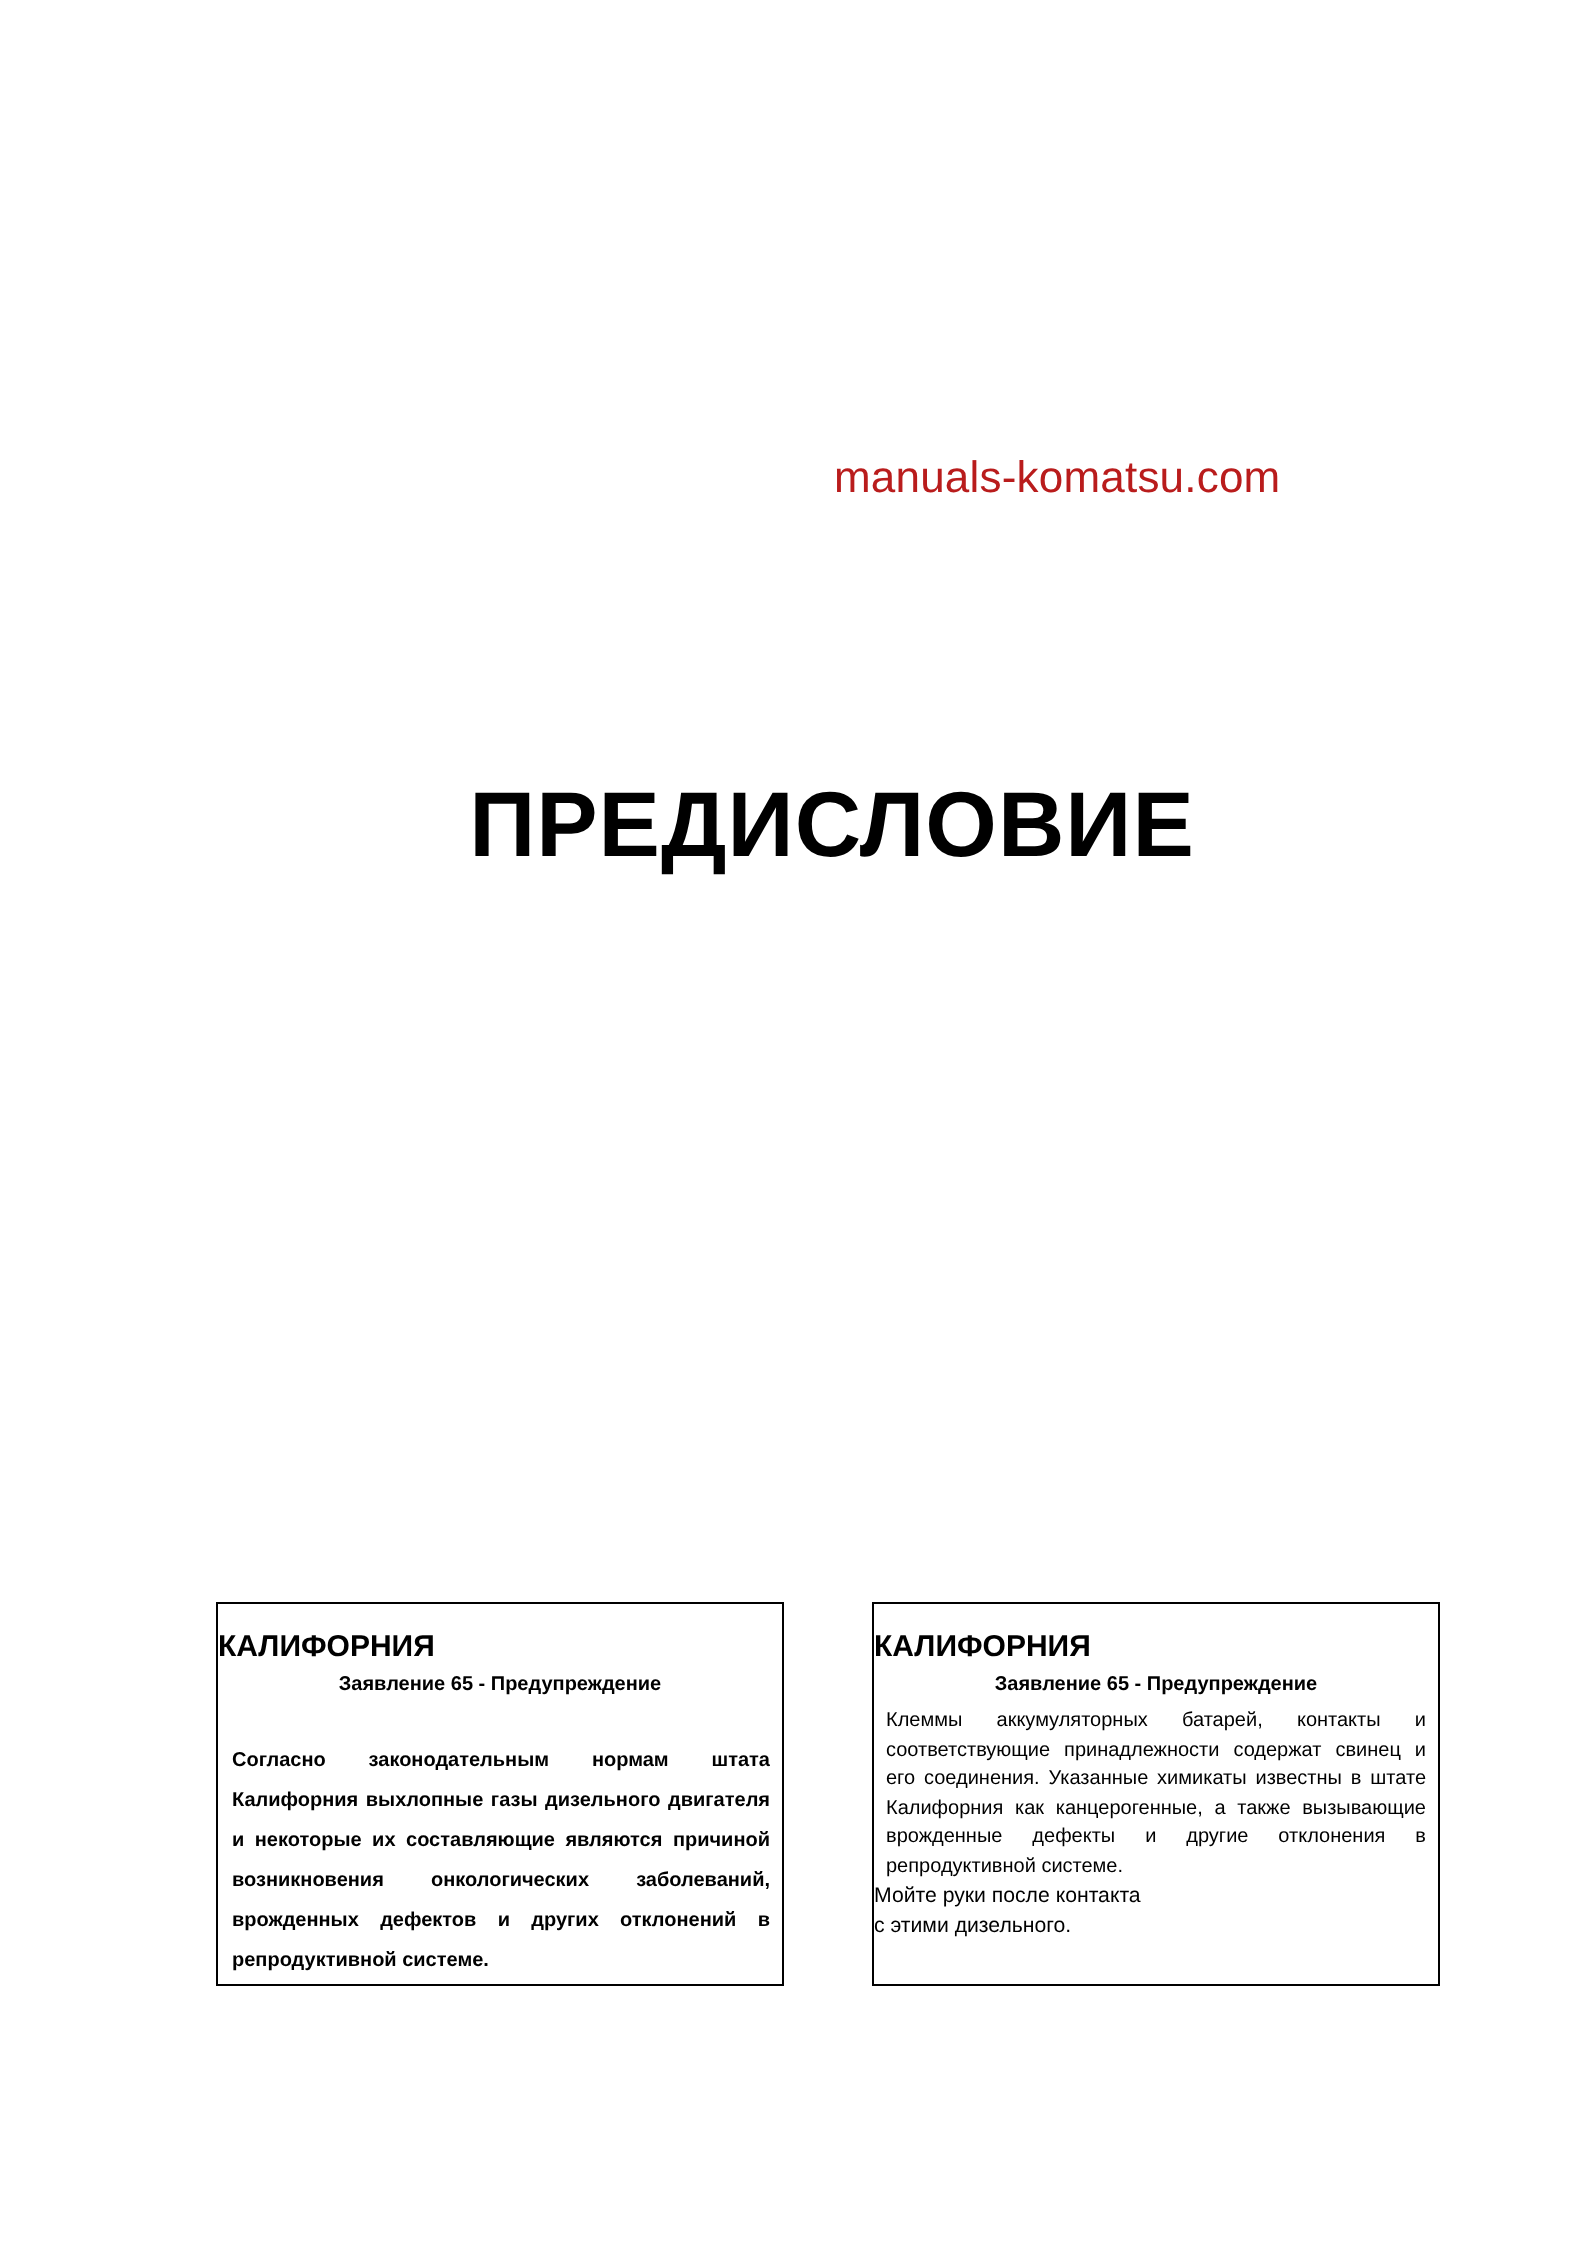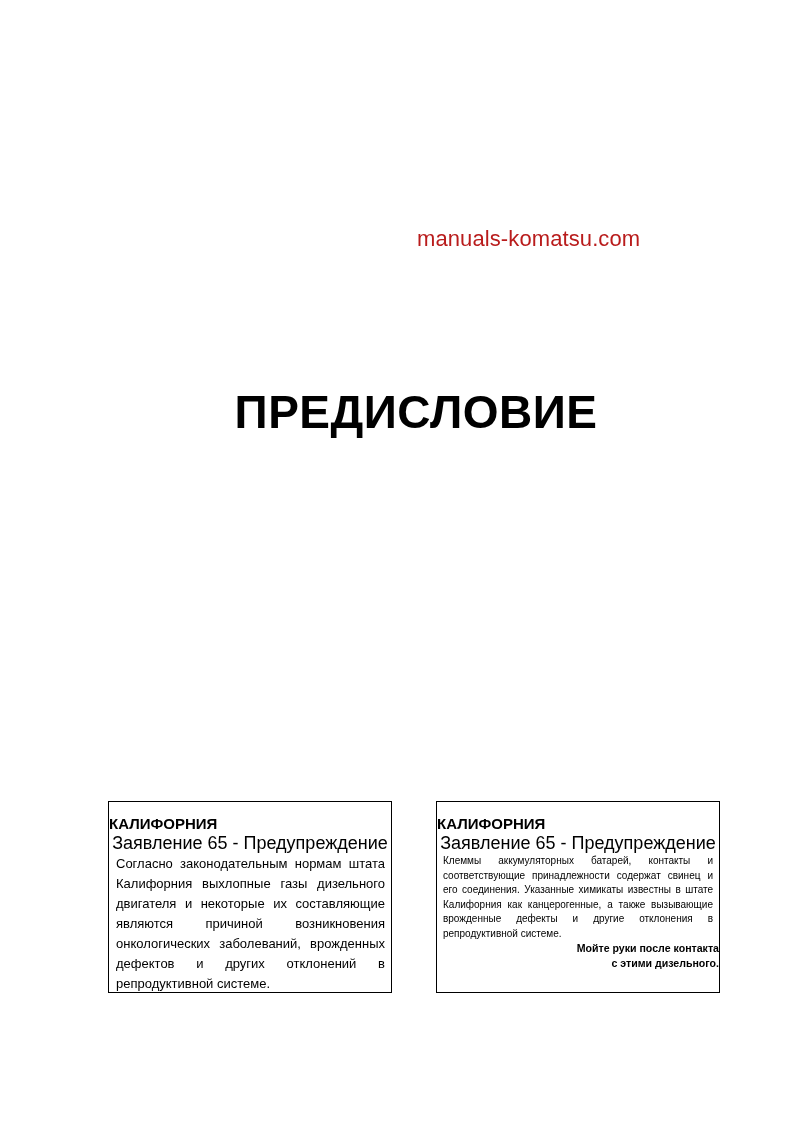--- a/index.html
+++ b/index.html
@@ -3,24 +3,24 @@
   <meta charset="utf-8">
   <style>
     html, body { margin: 0; padding: 0; background: #ffffff; }
     body { width: 793px; height: 1123px; position: relative; overflow: hidden; color: #000; font-family: "Liberation Sans", sans-serif; }
     .site-url { position: absolute; left: 397px; top: 226px; font-size: 22px; color: #b91c1c; letter-spacing: 0.1px; margin-left: 20px; }
     .page-title { position: absolute; left: 0; width: 832px; top: 385px; text-align: center; font-size: 46px; font-weight: bold; letter-spacing: 0.5px; }
     .warn-box { position: absolute; top: 801px; width: 282px; height: 190px; border: 1.5px solid #000; box-sizing: content-box; }
     .warn-box.left { left: 108px; }
     .warn-box.right { left: 436px; }
     .warn-heading { text-align: left; font-weight: bold; font-size: 15px; margin-top: 13px; line-height: 18px; }
-    .warn-subheading { text-align: center; font-weight: normal; font-size: 18px; line-height: 20px; white-space: nowrap; }
-    .warn-body-loose { font-size: 13px; line-height: 20px; padding: 0 6px 0 7px; text-align: justify; margin-top: 1px; }
+    .warn-subheading { text-align: center; font-weight: bold; font-size: 10px; line-height: 20px; white-space: nowrap; }
+    .warn-body-loose { font-size: 10px; line-height: 20px; padding: 0 6px 0 7px; text-align: justify; margin-top: 18px; font-weight: bold; }
     .warn-body-tight { font-size: 10px; line-height: 14.5px; padding: 0 6px 0 6px; text-align: justify; margin-top: 1px; }
-    .warn-emph { text-align: right; font-weight: bold; font-size: 10.6px; line-height: 14.5px; }
+    .warn-emph { text-align: left; font-weight: normal; font-size: 10.6px; line-height: 14.5px; }
   </style>
 </head>
 <body>
 
 <div class="site-url">manuals-komatsu.com</div>
 
 <div class="page-title">ПРЕДИСЛОВИЕ</div>
 
 <div class="warn-box left">
   <div class="warn-heading">КАЛИФОРНИЯ</div>

